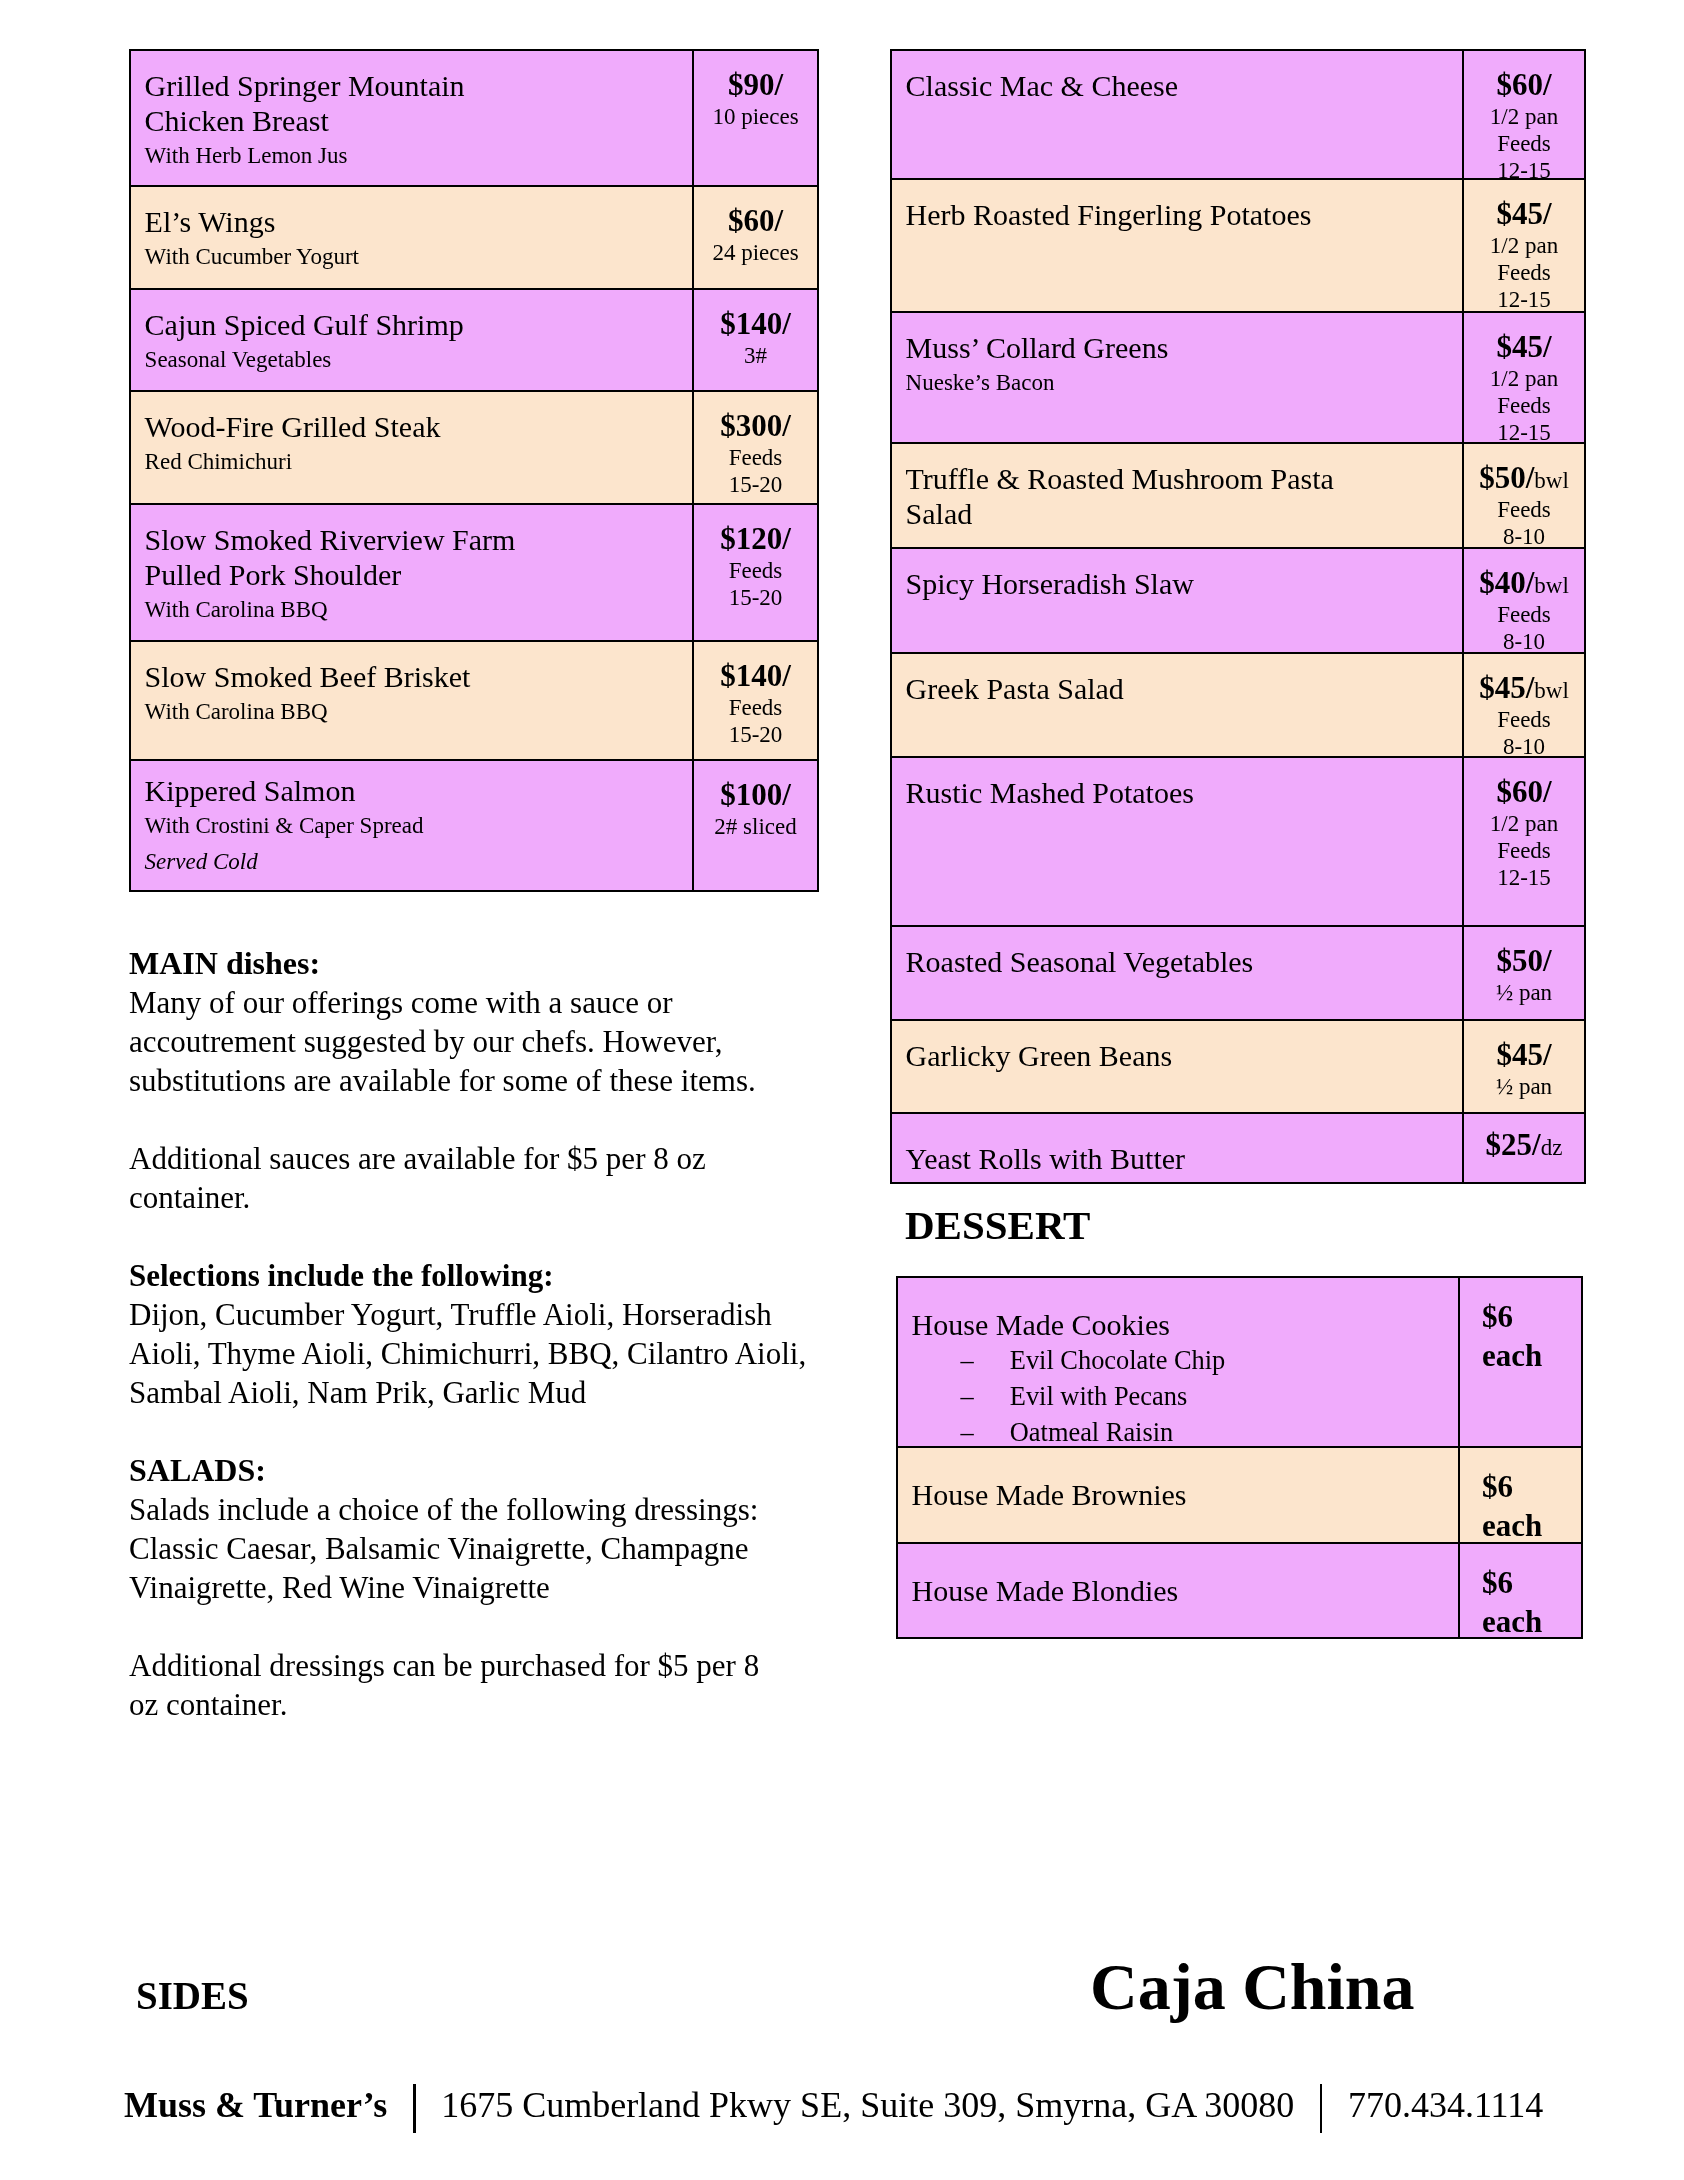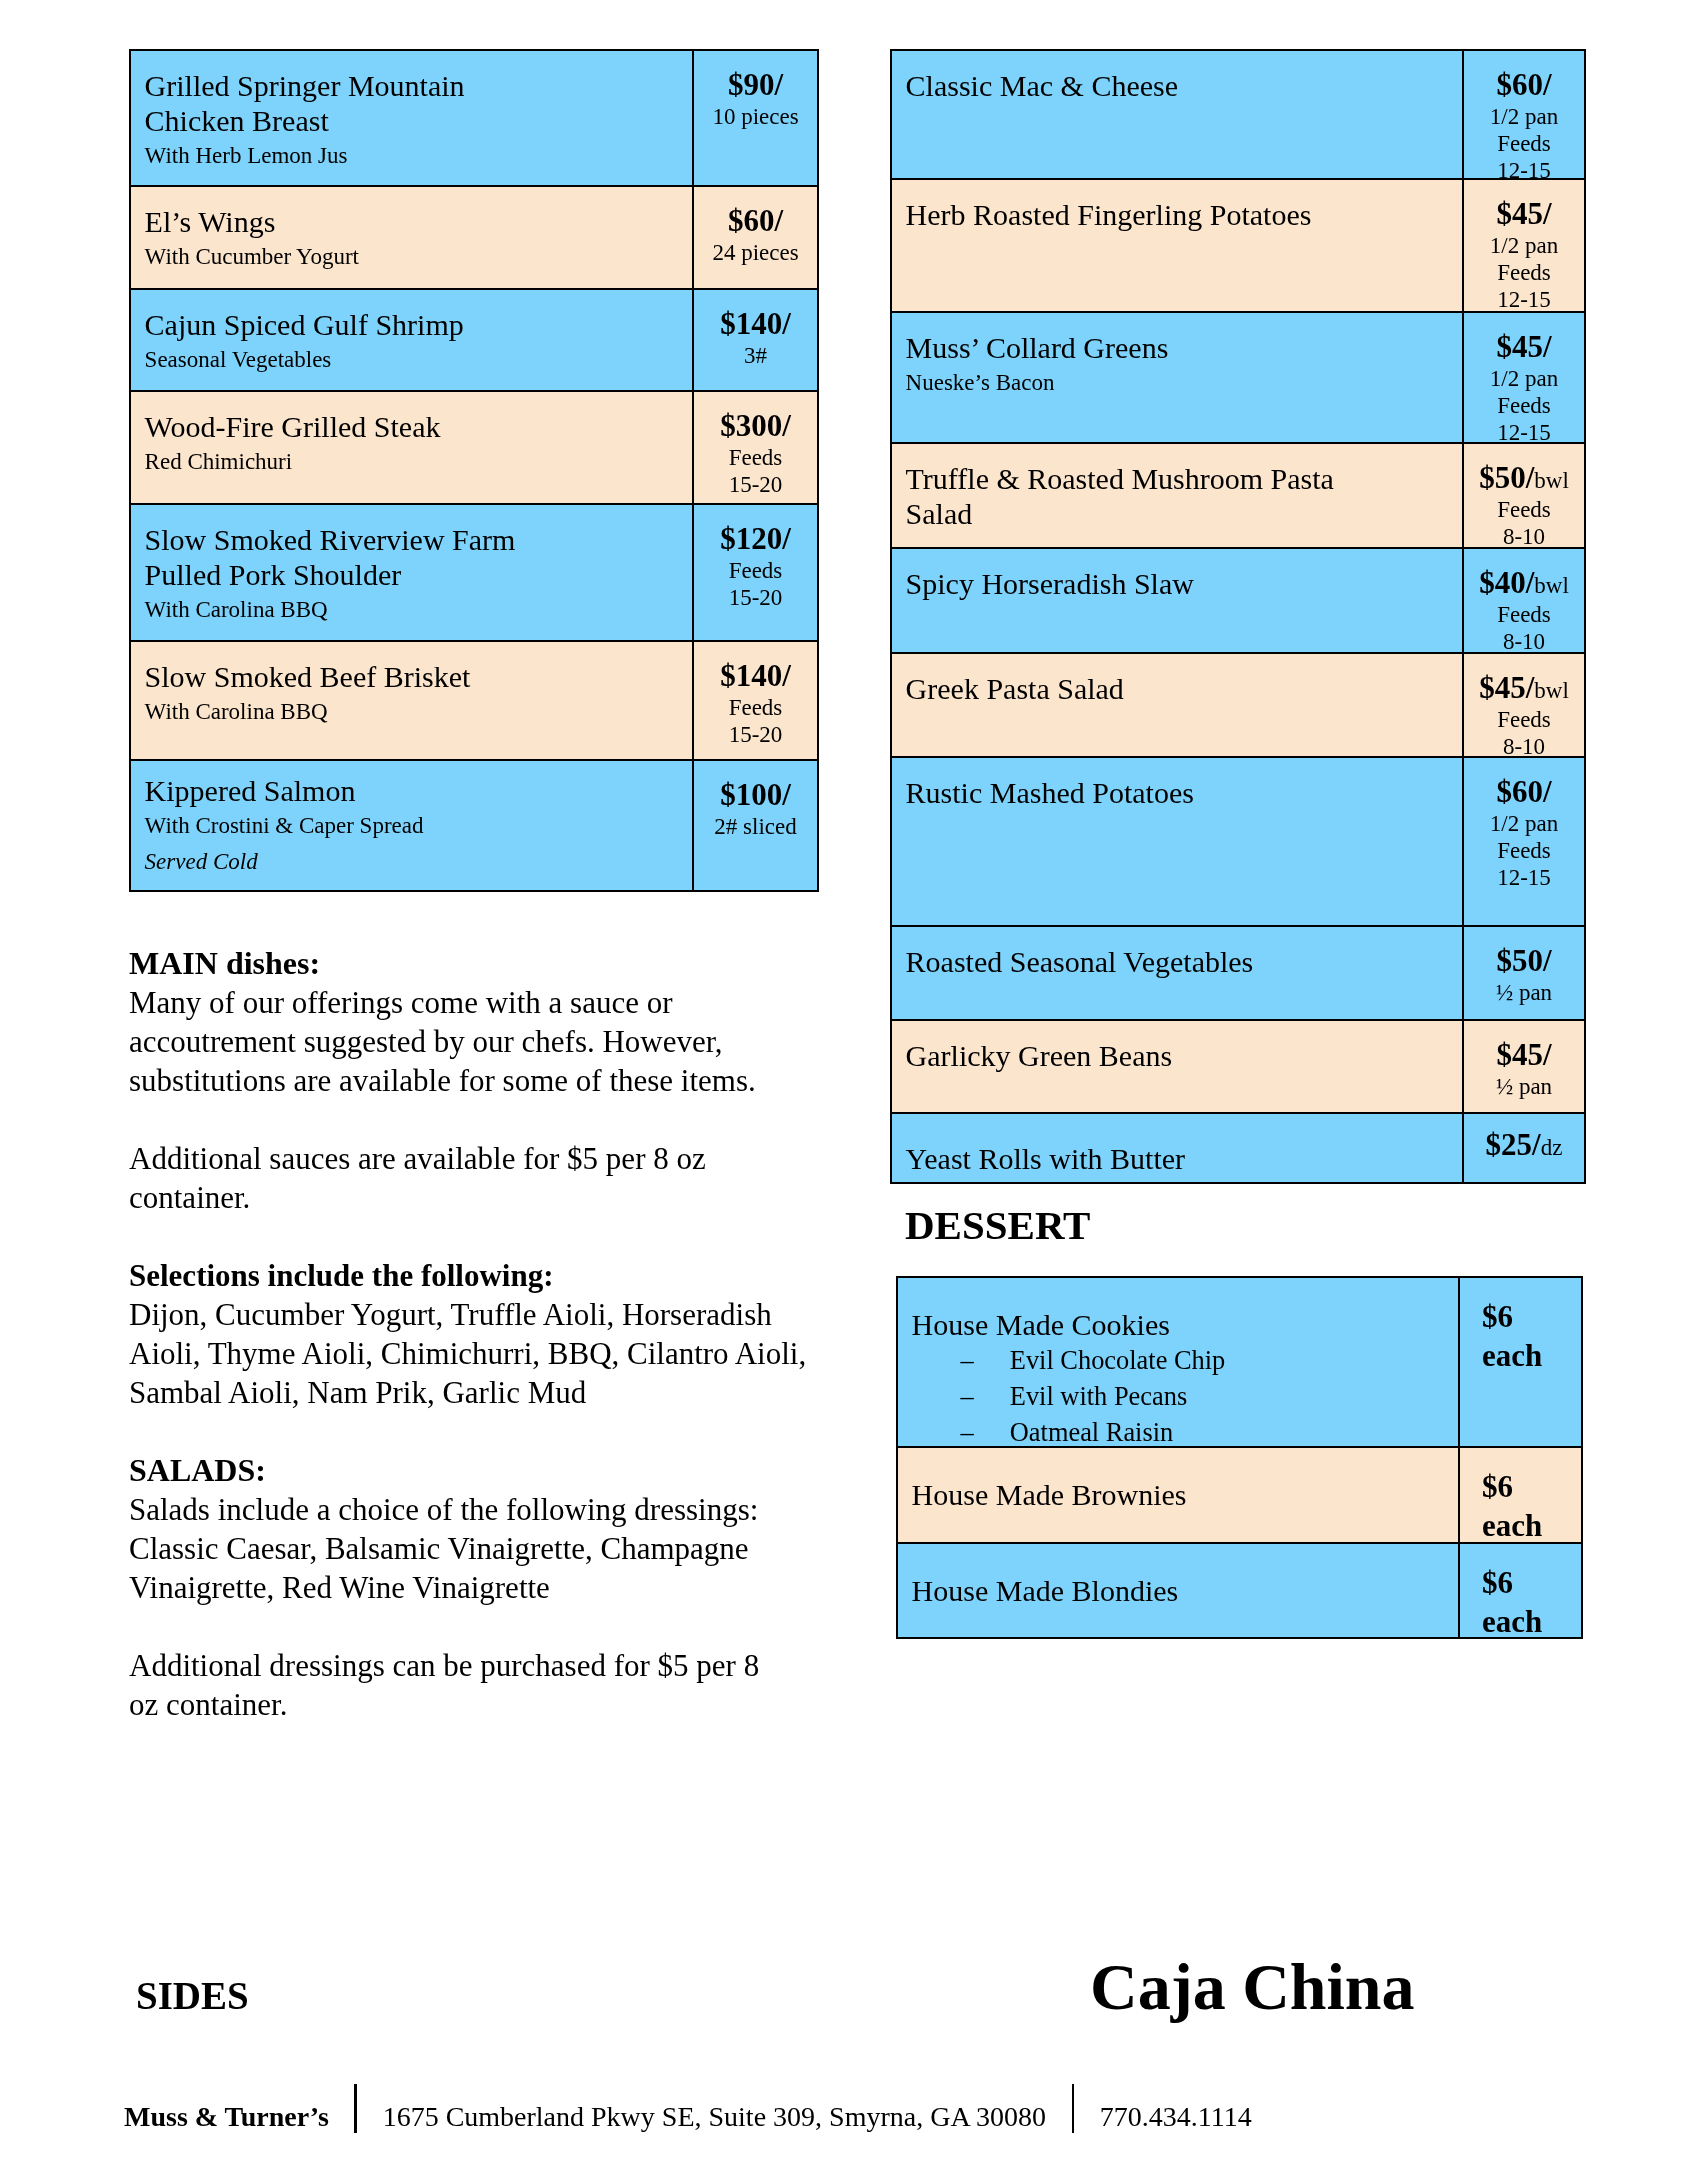--- a/index.html
+++ b/index.html
@@ -2,21 +2,21 @@
 <html style="font-size:13.6px"><head>
 <meta charset="utf-8">
 <style>
   html,body { margin:0; padding:0; }
   body {
     position:relative; width:1685px; height:2181px;
     background:#ffffff; color:#000000;
     font-family:"Liberation Serif","DejaVu Serif",serif;
     overflow:hidden;
   }
-  .menu-table { position:absolute; border:2.6px solid #000; background:#7dd3fc; box-sizing:border-box; }
+  .menu-table { position:absolute; border:2.6px solid #000; background:#f0abfc; box-sizing:border-box; }
   .mrow { display:flex; border-bottom:2.6px solid #000; box-sizing:border-box; overflow:hidden; }
   .mrow:last-child { border-bottom:none; }
   .mrow.hl { background:#fce5cd; }
   .cell-name { box-sizing:border-box; border-right:2.6px solid #000; padding:17px 10.2px 0 13.6px; }
   .cell-price { box-sizing:border-box; flex:1; text-align:center; padding-top:15.3px; }
   .item-name { display:block; font-size:30px; line-height:35px; white-space:pre-line; }
   .item-sub { display:block; font-size:23px; line-height:36px; }
   .item-sub.it { font-style:italic; }
   .price-main { font-size:31px; font-weight:bold; line-height:37px; }
   .price-suffix { font-size:23px; font-weight:normal; }
@@ -38,21 +38,21 @@
   #dessert-table .cell-name { width:562px; padding-top:29px; }
   #dessert-table .cell-price { text-align:left; padding-left:22px; padding-top:19px; }
   .d-price { display:block; font-size:31px; font-weight:bold; line-height:39px; }
   .bullet { display:flex; font-size:26.4px; line-height:36px; }
   .bullet .dash { margin-left:49px; }
   .bullet .btext { margin-left:36px; }
 
   #sides-label { position:absolute; left:136px; top:1973px; font-size:39px; font-weight:bold; }
   #caja-china  { position:absolute; left:1090px; top:1949px; font-size:66px; font-weight:bold; }
 
-  #footer { position:absolute; left:124px; top:2084px; display:flex; align-items:flex-end; font-size:28px; }
+  #footer { position:absolute; left:124px; top:2084px; display:flex; align-items:flex-start; font-size:36px; }
   #footer .fname { font-weight:bold; }
   #footer .sep { width:2.6px; height:49px; background:#000; margin:0 25.6px; }
 </style>
 </head>
 <body>
 
 <div class="menu-table" id="left-table">
   <div class="mrow" style="height:136px">
     <div class="cell-name">
       <span class="item-name">Grilled Springer Mountain

